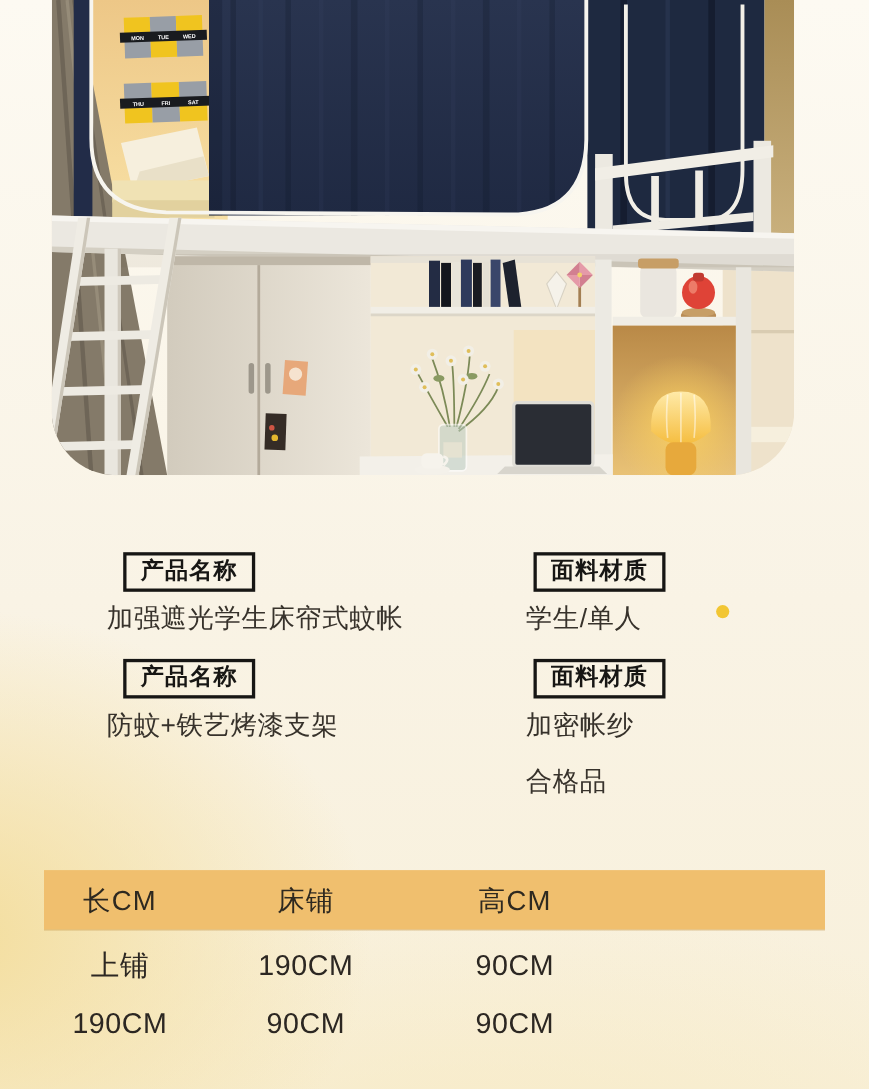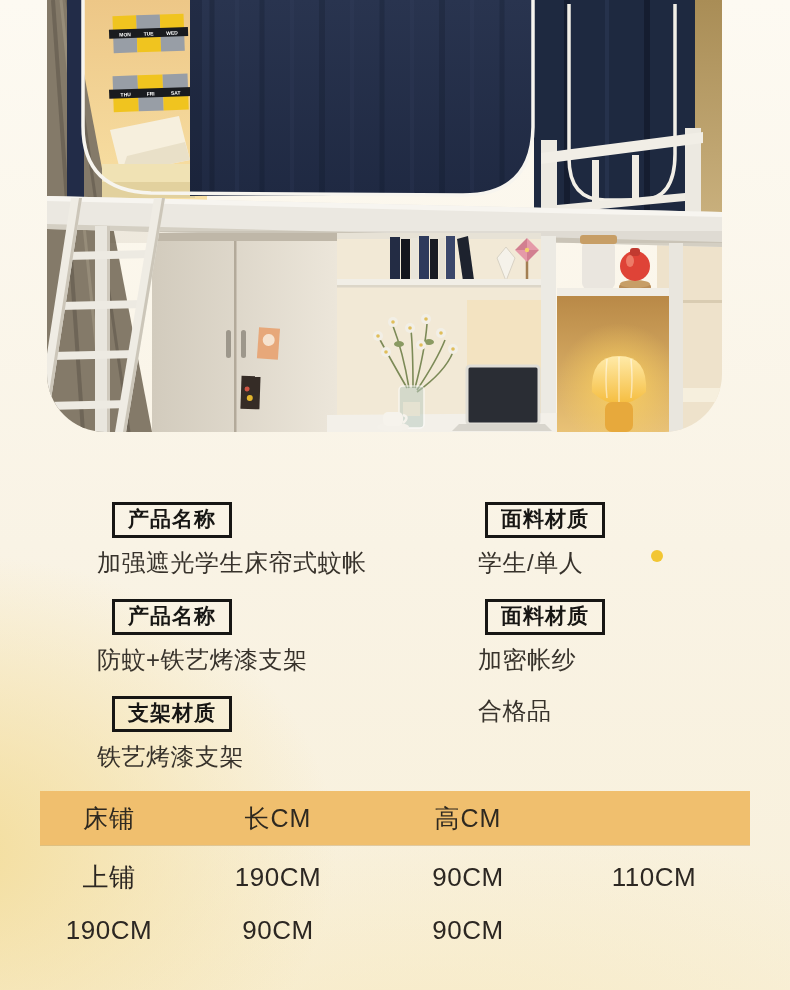--- a/index.html
+++ b/index.html
@@ -307,53 +307,48 @@
 
   <section class="spec-col left">
     <div class="spec-item">
       <div class="spec-label-box"><span>产品名称</span></div>
       <div class="spec-value">加强遮光学生床帘式蚊帐</div>
     </div>
     <div class="spec-item">
       <div class="spec-label-box"><span>产品名称</span></div>
       <div class="spec-value">防蚊+铁艺烤漆支架</div>
     </div>
-    <div class="spec-item">
-      <div class="spec-label-box"><span>支架材质</span></div>
-      <div class="spec-value">铁艺烤漆支架</div>
-    </div>
   </section>
 
   <section class="spec-col right">
     <div class="spec-item">
       <div class="spec-label-box"><span>面料材质</span></div>
       <div class="spec-value">学生/单人</div>
     </div>
     <div class="spec-item">
       <div class="spec-label-box"><span>面料材质</span></div>
       <div class="spec-value">加密帐纱</div>
     </div>
     <div class="spec-item">
       <div class="spec-value">合格品</div>
     </div>
   </section>
 
   <span class="accent-dot"></span>
 
   <div class="size-table">
     <div class="st-grid st-header">
+      <span>长CM</span>
       <span>床铺</span>
-      <span>长CM</span>
       <span>高CM</span>
     </div>
     <div class="st-grid st-row first">
       <span>上铺</span>
       <span>190CM</span>
       <span>90CM</span>
-      <span>110CM</span>
     </div>
     <div class="st-grid st-row second">
       <span>190CM</span>
       <span>90CM</span>
       <span>90CM</span>
     </div>
   </div>
 
 </div>
 

